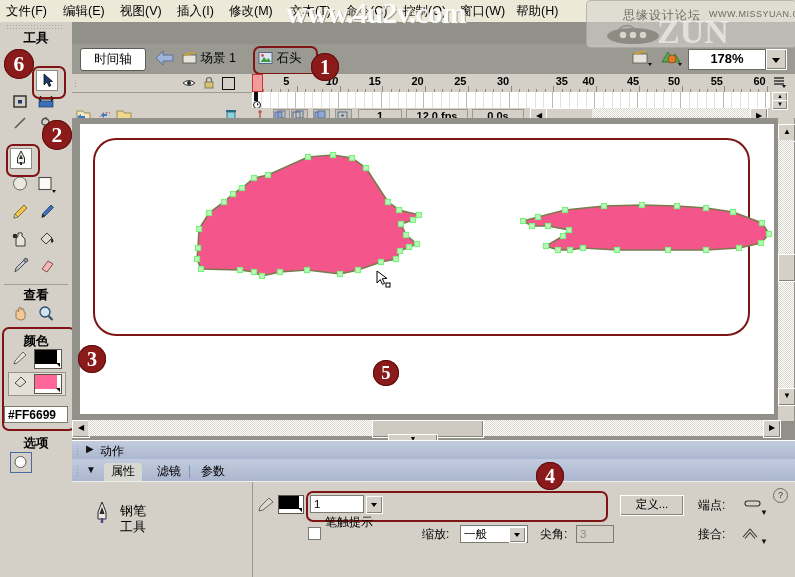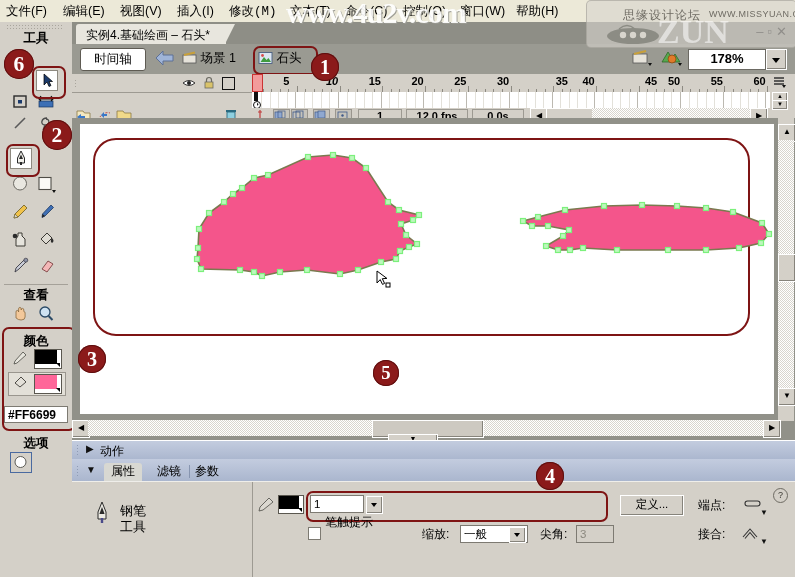--- a/index.html
+++ b/index.html
@@ -127,21 +127,21 @@
 </head>
 <body>
 
 <div id="app">
 
   <div class="menubar" id="menubar">
       <div class="mi" style="left: 6px;">文件(F)</div>
       <div class="mi" style="left: 63px;">编辑(E)</div>
       <div class="mi" style="left: 120px;">视图(V)</div>
       <div class="mi" style="left: 177px;">插入(I)</div>
-      <div class="mi" style="left: 229px; font-family: Liberation Mono, monospace;">修改(M)</div>
+      <div class="mi" style="left: 229px;">修改(M)</div>
       <div class="mi" style="left: 290px;">文本(T)</div>
       <div class="mi" style="left: 345px;">命令(C)</div>
       <div class="mi" style="left: 403px;">控制(O)</div>
       <div class="mi" style="left: 460px;">窗口(W)</div>
       <div class="mi" style="left: 516px;">帮助(H)</div>
     </div>
 
   <div class="toolspanel">
     <div class="grip"></div>
     <div class="secthead" style="top:8px;">工具</div>
@@ -276,26 +276,20 @@
           <circle cx="9.5" cy="9" r="5.5" fill="#fff" stroke="#5b5b55" stroke-width="1"></circle>
         </svg>
     </div>
 
     <div class="hl" style="left:32px;top:44px;width:30px;height:29px;"></div>
     <div class="hl" style="left:6px;top:122px;width:30px;height:29px;"></div>
   </div>
 
   <div class="docwin">
 
-    <div class="tabstrip">
-      <div class="doctab">实例4.基础绘画 – 石头*</div>
-      <div class="winbtns">
-        <span>–</span><span>▫</span><span>✕</span>
-      </div>
-    </div>
 
     <div class="tlbar">
       <div class="tlbtn">时间轴</div>
       <div class="backarrow">
         <svg width="22" height="18" viewBox="0 0 22 18">
             <path d="M9 2 L2 9 L9 16 L9 12 L19 12 L19 6 L9 6 Z" fill="#9fb4d8" stroke="#5d7096" stroke-width="1"></path>
           </svg>
       </div>
       <div class="crumbs">
         <div class="crumb" style="left:0px;">
@@ -419,21 +413,21 @@
           <div class="rtick" style="left: 515px; height: 6px;"></div>
           <div class="rnum" style="left: 2px;">1</div>
           <div class="rnum" style="left: 31.2px;">5</div>
           <div class="rnum" style="left: 73.95px; font-style: italic;">10</div>
           <div class="rnum" style="left: 116.7px;">15</div>
           <div class="rnum" style="left: 159.45px;">20</div>
           <div class="rnum" style="left: 202.2px;">25</div>
           <div class="rnum" style="left: 244.95px;">30</div>
           <div class="rnum" style="left: 287.7px; margin-left: 16px;">35</div>
           <div class="rnum" style="left: 330.45px;">40</div>
-          <div class="rnum" style="left: 393px;">45</div>
+          <div class="rnum" style="left: 375px;">45</div>
           <div class="rnum" style="left: 415.95px;">50</div>
           <div class="rnum" style="left: 458.7px;">55</div>
           <div class="rnum" style="left: 501.45px;">60</div>
           <div class="playhead"></div>
         </div>
 
 
       <div class="frames" id="frames">
         <div style="position:absolute;left:0;top:0;width:9px;height:16px;background:#fff;border-right:1px solid #c9c6be;"></div>
         <div style="position:absolute;left:2px;top:0px;width:4px;height:9px;background:#111;"></div>
@@ -664,21 +658,21 @@
       <span style="position:absolute;left:28px;top:2px;font-size:12px;color:#000;">动作</span>
     </div>
 
     <div class="propbar">
       <span style="position:absolute;left:4px;top:6px;width:4px;height:12px;
                    background-image:radial-gradient(#8f9bb4 1px,transparent 1px);background-size:3px 3px;"></span>
       <span style="position:absolute;left:14px;top:5px;font-size:10px;color:#111;">▼</span>
       <div class="ptab act" style="left:32px;">属性</div>
       <div class="ptab" style="left:78px;">滤镜</div>
       <div style="position:absolute;left:117px;top:6px;width:1px;height:13px;background:#8795b0;"></div>
-      <div class="ptab" style="left:116px;">参数</div>
+      <div class="ptab" style="left:122px;">参数</div>
     </div>
 
     <div class="propbody">
 
       <span style="position:absolute;left:22px;top:19px;">
         <svg width="16" height="26" viewBox="0 0 16 26">
             <path d="M8 1 L12 11 L12 18 L4 18 L4 11 Z" fill="#eceae3" stroke="#2a2a2a" stroke-width="1"></path>
             <path d="M8 6 L10.6 13 L5.4 13 Z" fill="#2a2a2a"></path>
             <rect x="6.8" y="17" width="2.4" height="5" fill="#4a4a8a"></rect>
           </svg>

